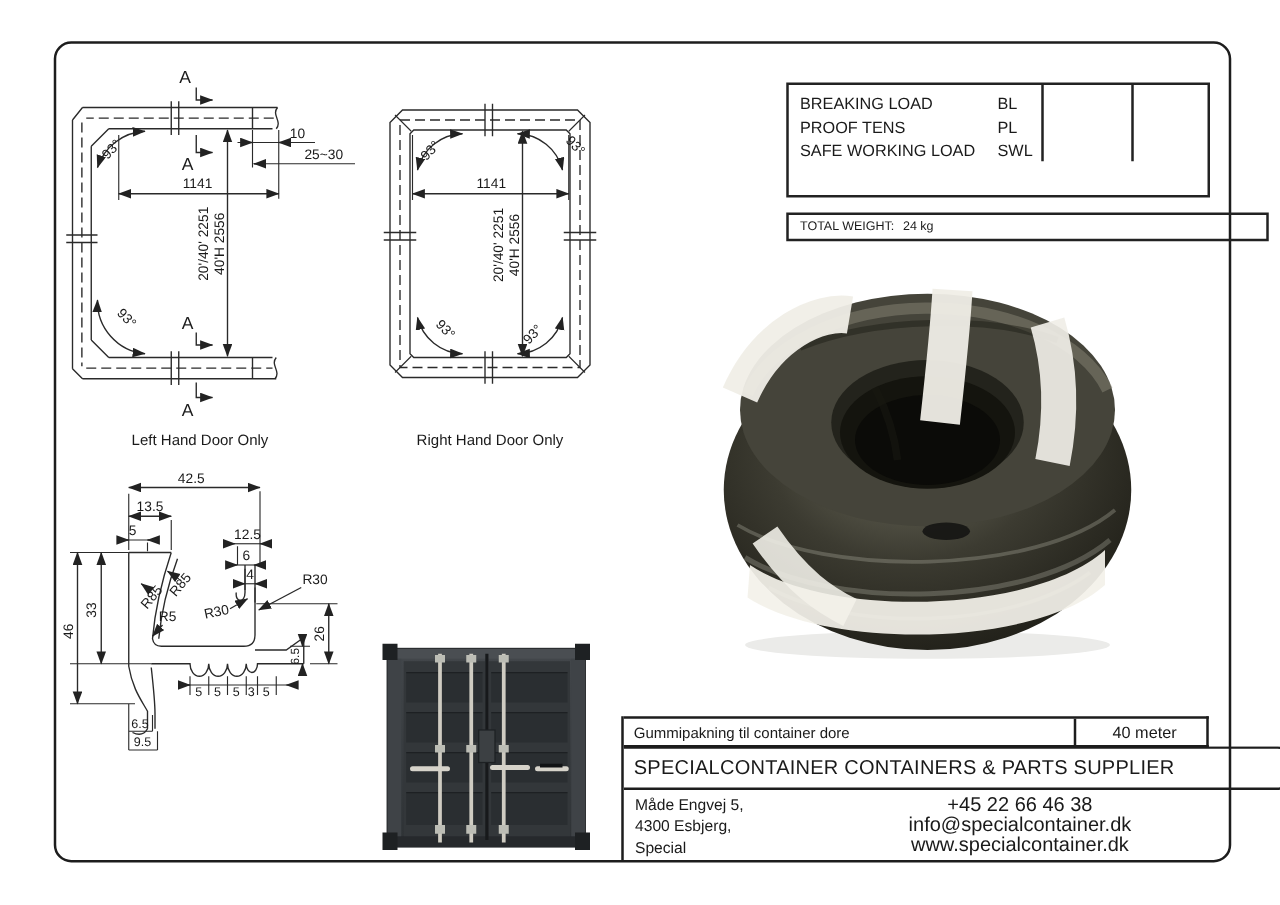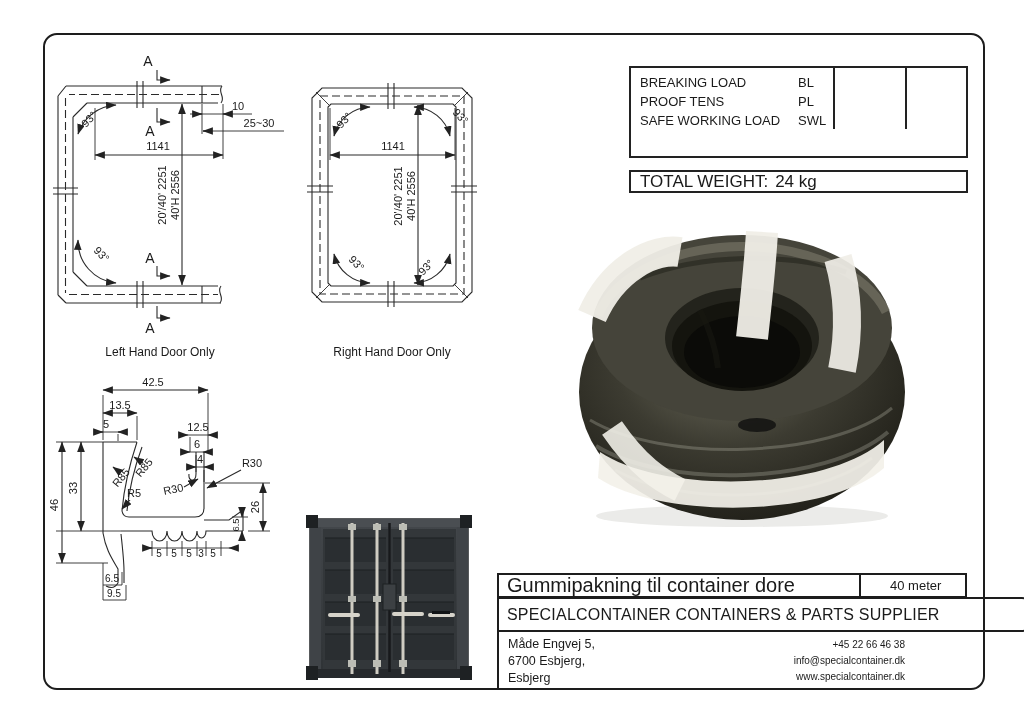--- a/index.html
+++ b/index.html
@@ -11,30 +11,30 @@
   .loads{position:absolute;left:629px;top:66px;width:339px;height:92px;border:2px solid #222;box-sizing:border-box;font-size:13px;}
   .loads .hdr{display:flex;height:27px;border-bottom:2px solid #222;align-items:center;}
   .loads .c1{width:202px;padding-left:9px;box-sizing:border-box;}
   .loads .c2{width:70px;border-left:2px solid #222;text-align:center;align-self:stretch;display:flex;align-items:center;justify-content:center;}
   .loads .c3{flex:1;border-left:2px solid #222;text-align:center;align-self:stretch;display:flex;align-items:center;justify-content:center;}
   .loads .bodyrow{display:flex;height:61px;justify-content:space-between;}
   .loads .labels{width:202px;padding:5px 0 0 9px;box-sizing:border-box;line-height:19px;position:relative;}
   .loads .lab{position:relative;white-space:nowrap;}
   .loads .abbr{position:absolute;left:158px;top:0;}
   .loads .empty{align-self:stretch;}
-  .tweight{position:absolute;left:629px;top:170px;width:339px;height:23px;border:2px solid #222;box-sizing:border-box;font-size:17px;display:flex;align-items:center;padding-left:9px;gap:7px;}
+  .tweight{position:absolute;left:629px;top:170px;width:386px;height:23px;border:2px solid #222;box-sizing:border-box;font-size:10px;display:flex;align-items:center;padding-left:9px;gap:7px;}
   
   .tblock{position:absolute;left:497px;top:573px;width:488px;height:115px;box-sizing:border-box;border-left:2px solid #1d1d1d;}
   .trow1{position:absolute;left:0;top:0;width:468px;height:25px;border:2px solid #1d1d1d;border-left:none;box-sizing:border-box;display:flex;}
-  .trow1 .ttl{flex:1;font-size:20px;display:flex;align-items:center;padding-left:8px;}
+  .trow1 .ttl{flex:1;font-size:12px;display:flex;align-items:center;padding-left:8px;}
   .trow1 .qty{width:106px;border-left:2px solid #1d1d1d;font-size:13px;display:flex;align-items:center;padding-left:29px;box-sizing:border-box;}
   .trow2{position:absolute;left:0;top:24px;width:533px;height:35px;border:2px solid #1d1d1d;border-left:none;border-radius:0 10px 10px 0;box-sizing:border-box;display:flex;align-items:center;padding-left:8px;font-size:16px;letter-spacing:.2px;}
   .trow3{position:absolute;left:0;top:59px;width:414px;height:56px;}
   .addr{position:absolute;left:9px;top:4px;font-size:12.5px;line-height:17px;}
-  .contact{position:absolute;right:8px;top:5px;font-size:10px;line-height:16px;text-align:right;}
+  .contact{position:absolute;right:8px;top:5px;font-size:16px;line-height:16px;text-align:center;}
   .logo{position:absolute;left:148px;top:2px;width:170px;}
   .lsqrow{display:flex;align-items:flex-end;gap:3px;height:19px;}
   .lsq{display:block;}
   .lsq.light{background:var(--light-blue,#cfe1ef);}
   .lsq.dark{background:var(--dark-blue,#1f6cb0);}
   .lsq.green{background:var(--green,#3f9e47);}
   .lword{margin-top:1px;font-size:19px;white-space:nowrap;}
   .lword .w1{font-weight:bold;color:var(--word1,#1b66ad);}
   .lword .w2{color:var(--word2,#4a90c6);margin-left:3px;}
 </style>
@@ -309,22 +309,22 @@
 
 <div class="tblock">
   <div class="trow1">
     <div class="ttl">Gummipakning til container dore</div>
     <div class="qty">40 meter</div>
   </div>
   <div class="trow2">SPECIALCONTAINER CONTAINERS &amp; PARTS SUPPLIER</div>
   <div class="trow3">
     <div class="addr">
       <div>Måde Engvej 5,</div>
-      <div>6700 Esbjerg,</div>
-      <div>Esbjerg</div>
+      <div>4300 Esbjerg,</div>
+      <div>Special</div>
     </div>
     <div class="contact">
       <div>+45 22 66 46 38</div>
       <div>info@specialcontainer.dk</div>
       <div>www.specialcontainer.dk</div>
     </div>
   </div>
 </div>
 
 </body></html>

